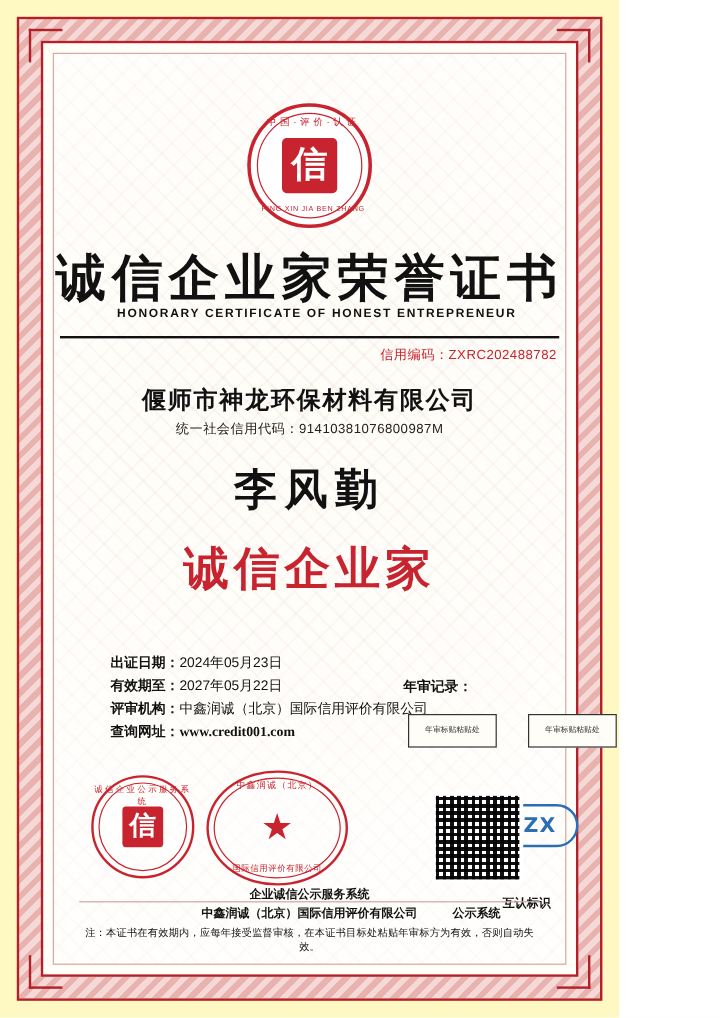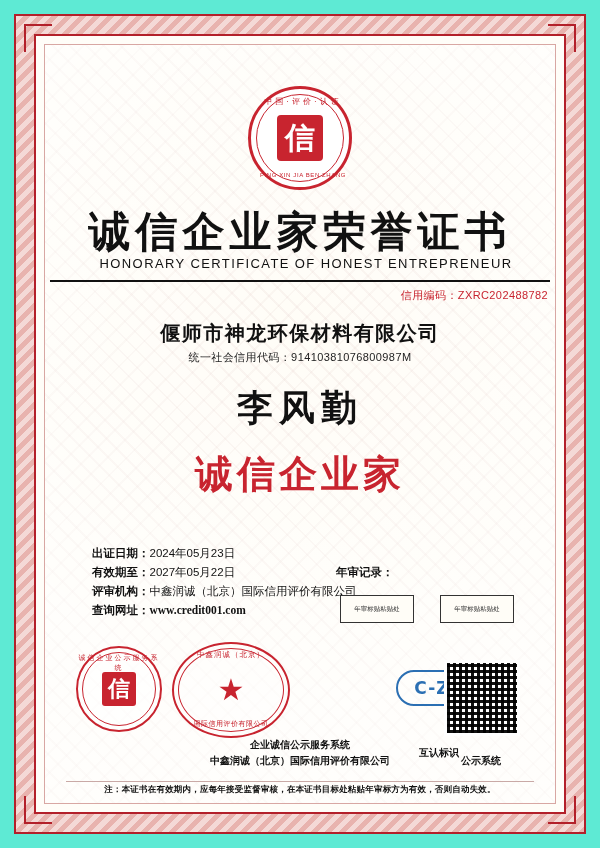--- a/index.html
+++ b/index.html
@@ -4,22 +4,22 @@
 <style>
   html,body{margin:0;padding:0;}
   body{
     width:600px;height:848px;
     background:#ffffff;
     font-family:"Liberation Sans", sans-serif;
     overflow:hidden;
   }
   .page{
     position:relative;
-    width:600px;height:848px;
-    background:#5eead4;
+    width:516px;height:848px;
+    background:#fef9c3;
   }
   
   .frame-outer{
     position:absolute;left:14px;top:14px;right:14px;bottom:14px;
     border:2px solid #b3202a;
     background:
       repeating-linear-gradient(135deg,
         #f4d9d6 0px,#f4d9d6 5px,
         #e8b3ae 5px,#e8b3ae 10px);
     box-sizing:border-box;
@@ -85,21 +85,21 @@
   }
 
   
   .title-cn{
     position:absolute;left:0;right:0;top:160px;text-align:center;
     font-family:"DejaVu Sans", sans-serif;
     font-size:42px;font-weight:bold;color:#111;letter-spacing:5px;
   }
   .title-en{
     position:absolute;left:12px;right:0;top:212px;text-align:center;
-    font-size:13px;color:#111;letter-spacing:1.4px;font-weight:normal;
+    font-size:10px;color:#111;letter-spacing:1.4px;font-weight:bold;
   }
   .title-rule{
     position:absolute;left:6px;right:6px;top:236px;height:2px;background:#111;
   }
   .credit-no{
     position:absolute;right:8px;top:244px;
     font-size:11px;color:#c8242f;letter-spacing:0.4px;
   }
 
   .company{
@@ -204,23 +204,22 @@
     position:absolute;font-size:10px;color:#111;text-align:center;font-weight:bold;
   }
   .cap-main1{left:0;right:0;top:92px;}
   .cap-main2{left:0;right:0;top:108px;}
   .cap-cezx{left:330px;width:130px;top:100px;}
   .cap-qr{right:20px;width:110px;top:108px;}
 
   .footnote{
     position:absolute;left:22px;right:22px;bottom:8px;
     font-size:8.5px;color:#111;text-align:center;
-    border-top:1px solid #c9a9a6;padding-top:2px;
+    border-top:1px solid #c9a9a6;padding-top:20px;
     letter-spacing:0.2px;
-    font-weight:bold;
   }
 </style>
 </head>
 <body>
 
 <div class="page">
   <div class="frame-outer"></div>
   <div class="frame-mid"></div>
   <div class="frame-inner"></div>
   <div class="corner tl"></div>

